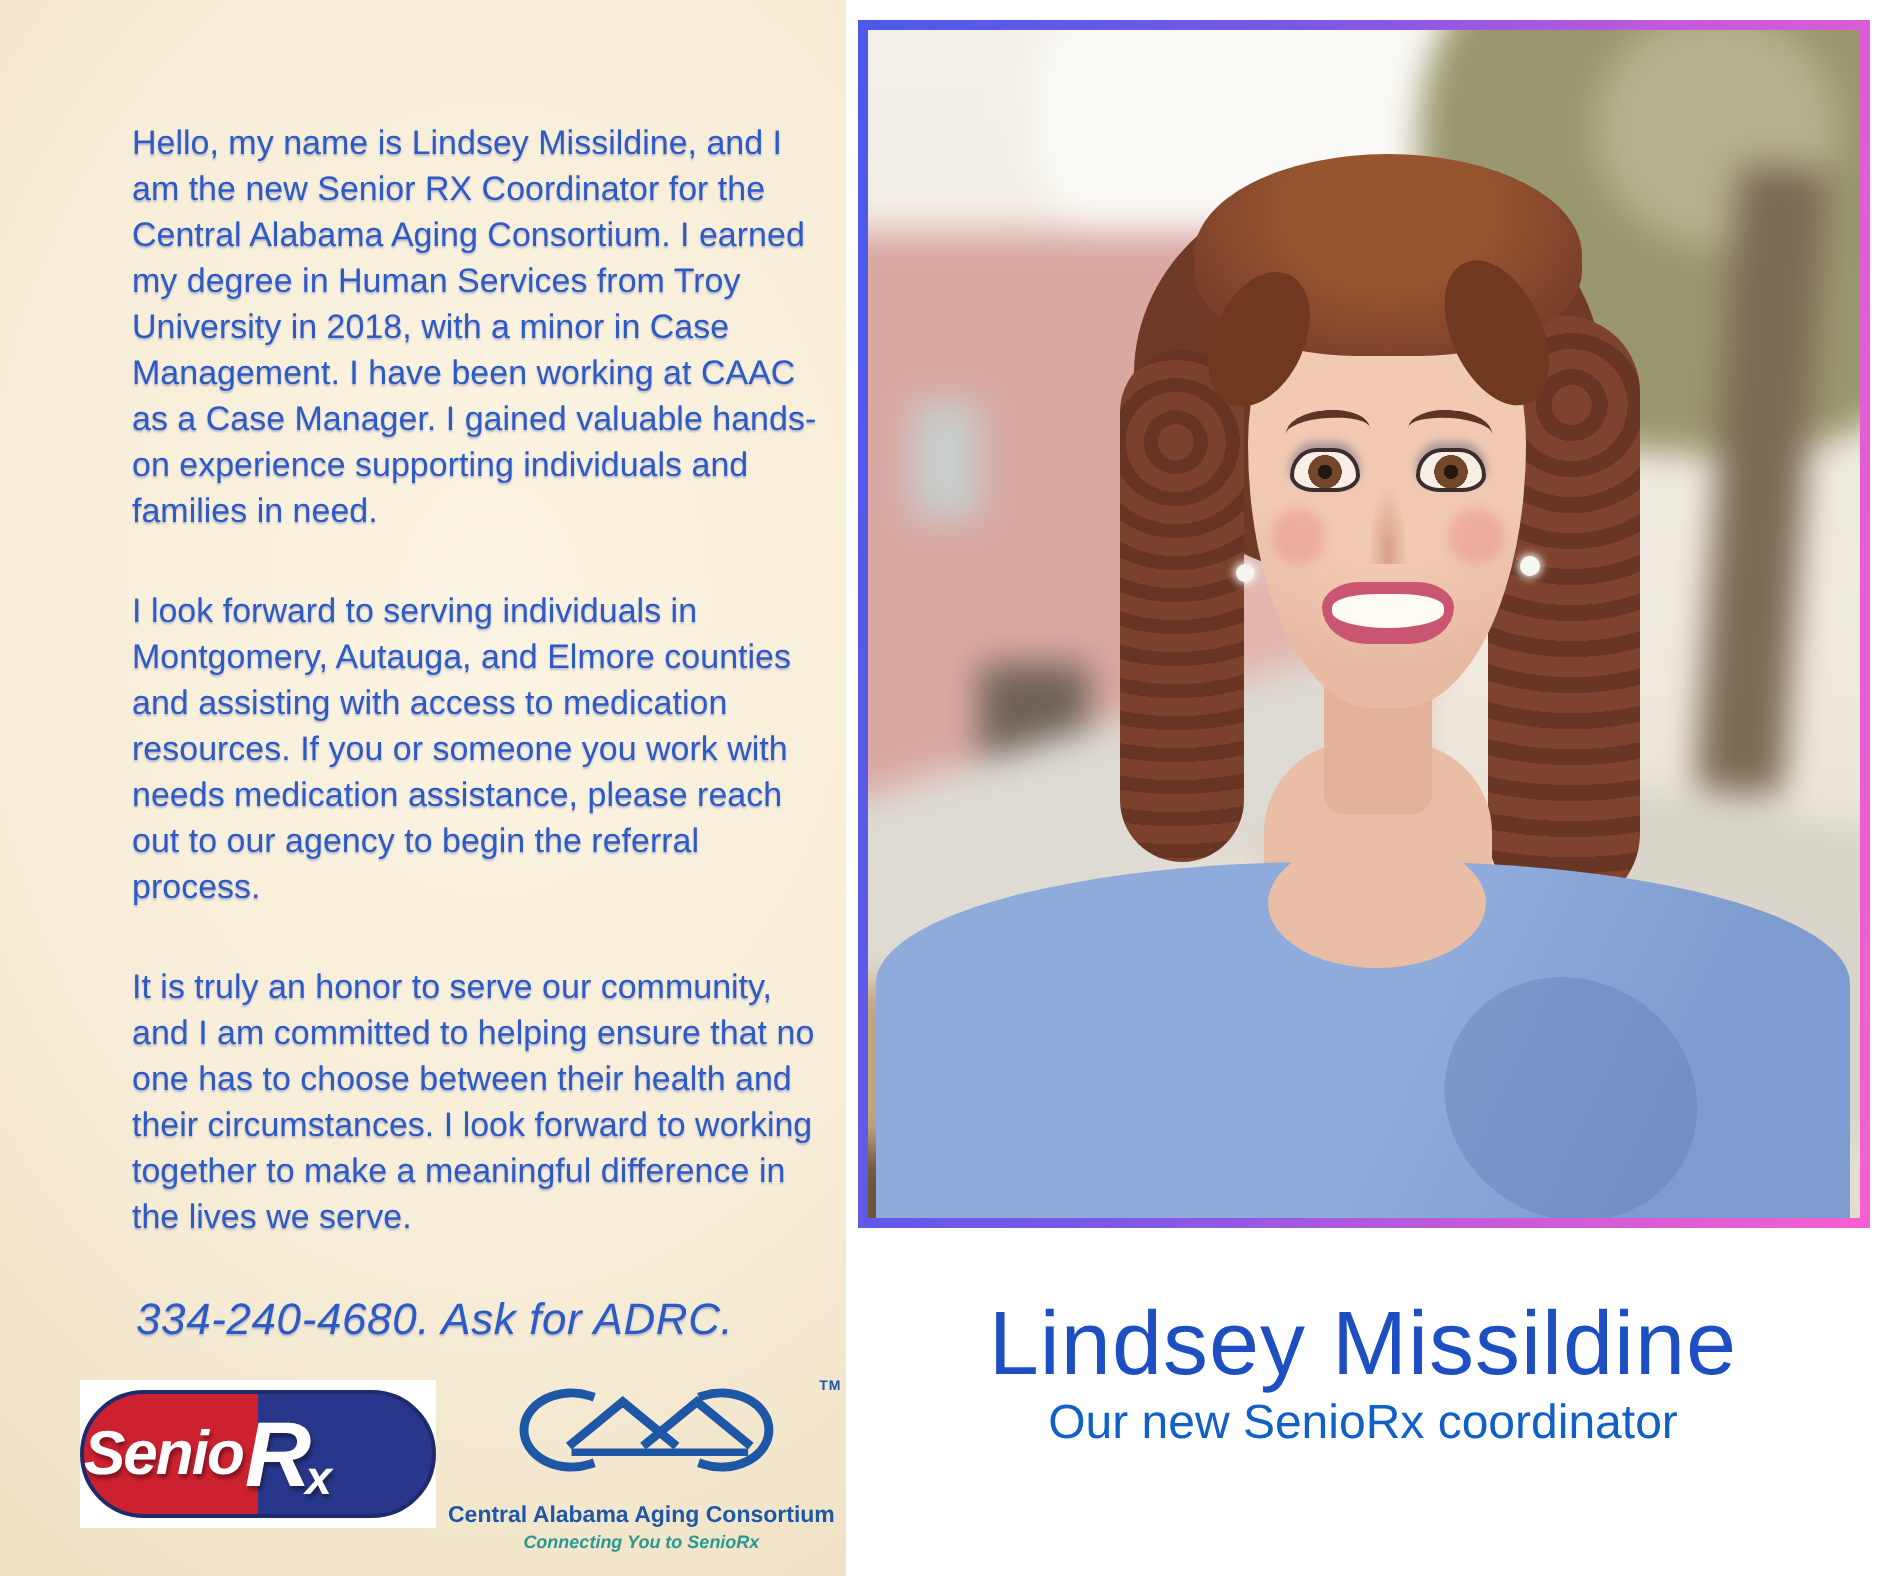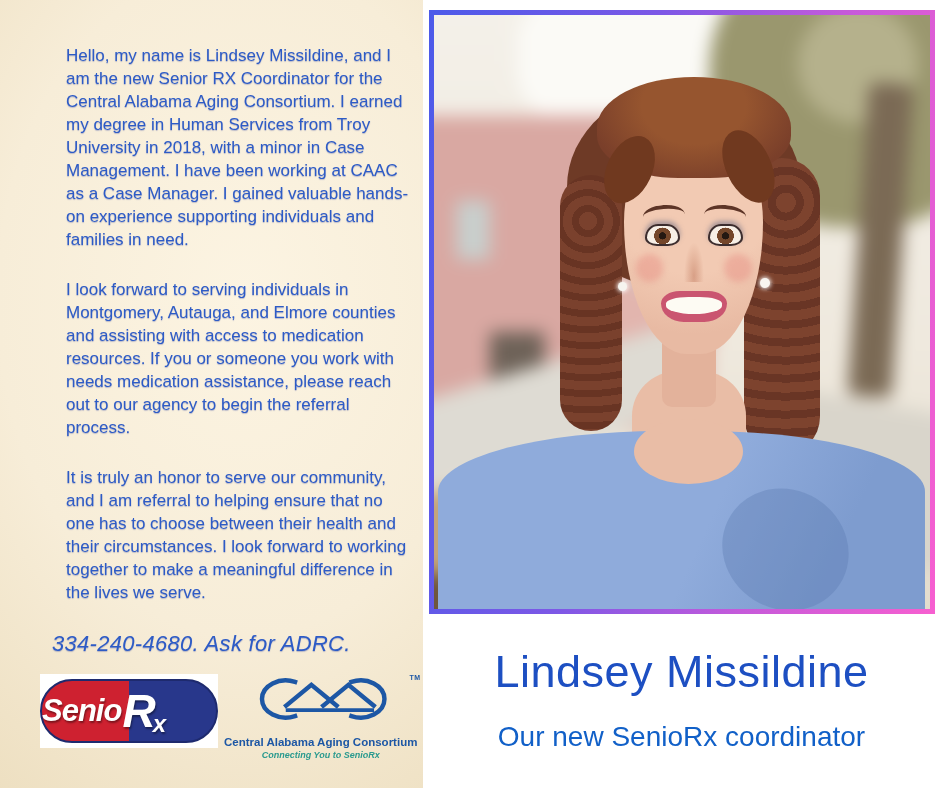--- a/index.html
+++ b/index.html
@@ -3,29 +3,29 @@
 <meta charset="utf-8">
 <style>
   * { margin:0; padding:0; box-sizing:border-box; }
   html,body { width:940px; height:788px; background:#fff; font-family:"Liberation Sans", sans-serif; }
   .canvas { position:relative; width:940px; height:788px; display:flex; overflow:hidden; background:#fff; }
 
   
   .left-panel {
     width:423px; height:788px; flex:0 0 423px;
     background: radial-gradient(130% 95% at 58% 38%, #fcf4e2 0%, #f7edd8 45%, #eee0c2 78%, #e3d2ae 100%);
-    padding:44px 18px 0 40px;
+    padding:60px 18px 0 40px;
   }
   .intro p {
     width:346px; margin:0 0 27px 26px;
     font-size:17px; line-height:23px; color:#2d5bc6;
     text-shadow:0 1px 1px rgba(105,115,175,0.45);
   }
   .phone-line {
-    margin:6px 0 0 12px;
+    margin:6px 0 0 28px;
     font-size:22px; font-style:italic; color:#2d5bc6; letter-spacing:.3px;
     text-shadow:0 1px 1px rgba(105,115,175,0.45);
   }
   .logos { display:flex; align-items:flex-start; margin-top:17px; gap:6px; }
 
   
   .seniorx-box { width:186px; height:74px; background:#fff; display:flex; align-items:center; justify-content:center; }
   .seniorx-pill {
     width:178px; height:64px; border-radius:999px;
     background:linear-gradient(90deg, #ce2130 0 50%, #28378b 50% 100%);
@@ -110,34 +110,34 @@
            border-radius:45% 45% 55% 55% / 65% 65% 95% 95%; overflow:hidden; }
   .teeth { position:absolute; left:8%; top:20%; width:84%; height:52%; background:#fdfbf3; border-radius:40% 40% 50% 50%; }
   .hair-top { left:33%; top:10.5%; width:39%; height:17%;
           background:radial-gradient(ellipse at 50% 28%, #96552f 0 38%, #7a3f2a 78%);
           border-radius:50% 50% 42% 42%; }
   .hair-strand-l { left:35%; top:20%; width:9%; height:12%; background:#70391f; border-radius:50%; transform:rotate(25deg); }
   .hair-strand-r { left:59%; top:19%; width:9%; height:13%; background:#70391f; border-radius:50%; transform:rotate(-25deg); }
 
   
   .person-name { margin-top:32px; font-size:45px; color:#1d4fc2; letter-spacing:.5px; }
-  .person-subtitle { margin-top:23px; font-size:28px; color:#1160c8; }
+  .person-subtitle { margin-top:0; font-size:24px; color:#1160c8; }
 
   svg.caac-svg { display:block; }
 </style>
 </head>
 <body>
 
 <div class="canvas">
 
   <div class="left-panel">
     <div class="intro">
       <p>Hello, my name is Lindsey Missildine, and I am the new Senior RX Coordinator for the Central Alabama Aging Consortium. I earned my degree in Human Services from Troy University in 2018, with a minor in Case Management.  I have been working at CAAC as a Case Manager. I gained valuable hands-on experience supporting individuals and families in need.</p>
       <p>I look forward to serving individuals in Montgomery, Autauga, and Elmore counties and assisting with access to medication resources. If you or someone you work with needs medication assistance, please reach out to our agency to begin the referral process.</p>
-      <p>It is truly an honor to serve our community, and I am referral to helping ensure that no one has to choose between their health and their circumstances. I look forward to working together to make a meaningful difference in the lives we serve.</p>
+      <p>It is truly an honor to serve our community, and I am committed to helping ensure that no one has to choose between their health and their circumstances. I look forward to working together to make a meaningful difference in the lives we serve.</p>
     </div>
     <div class="phone-line">334-240-4680. Ask for ADRC.</div>
 
     <div class="logos">
 
       <div class="seniorx-box">
         <div class="seniorx-pill">
           <span class="t-main">Senio</span>
             <span class="t-r">R</span>
             <span class="t-x">x</span>

